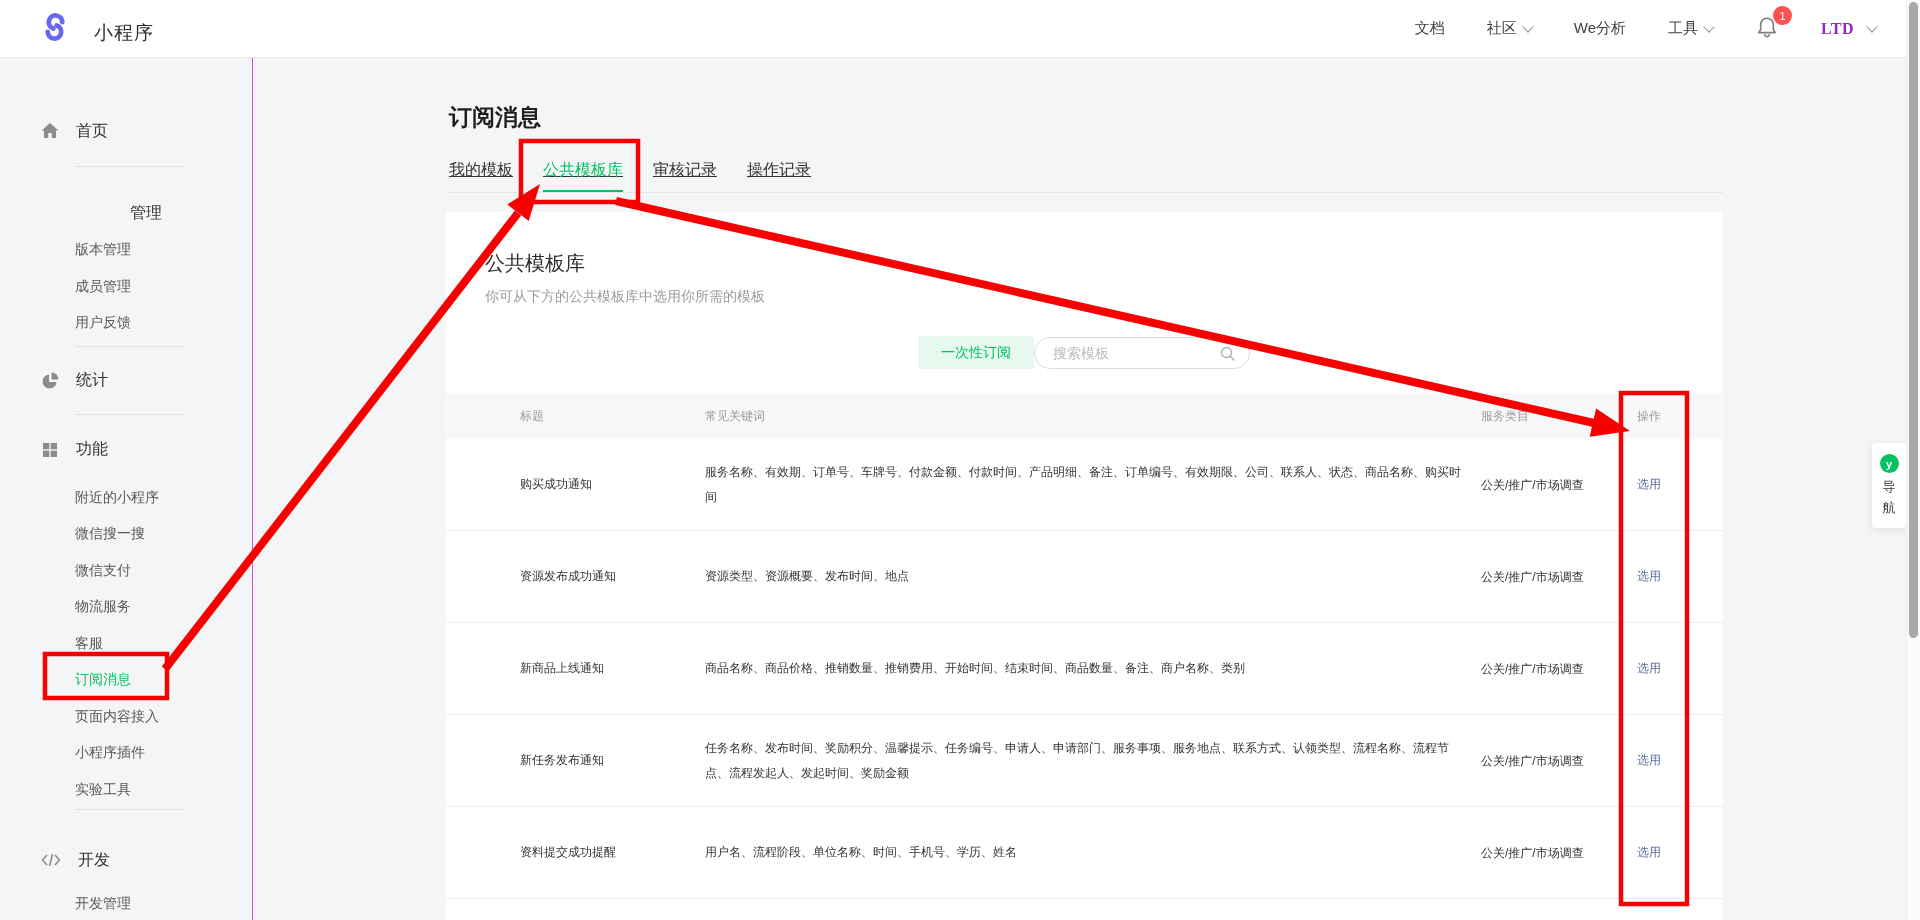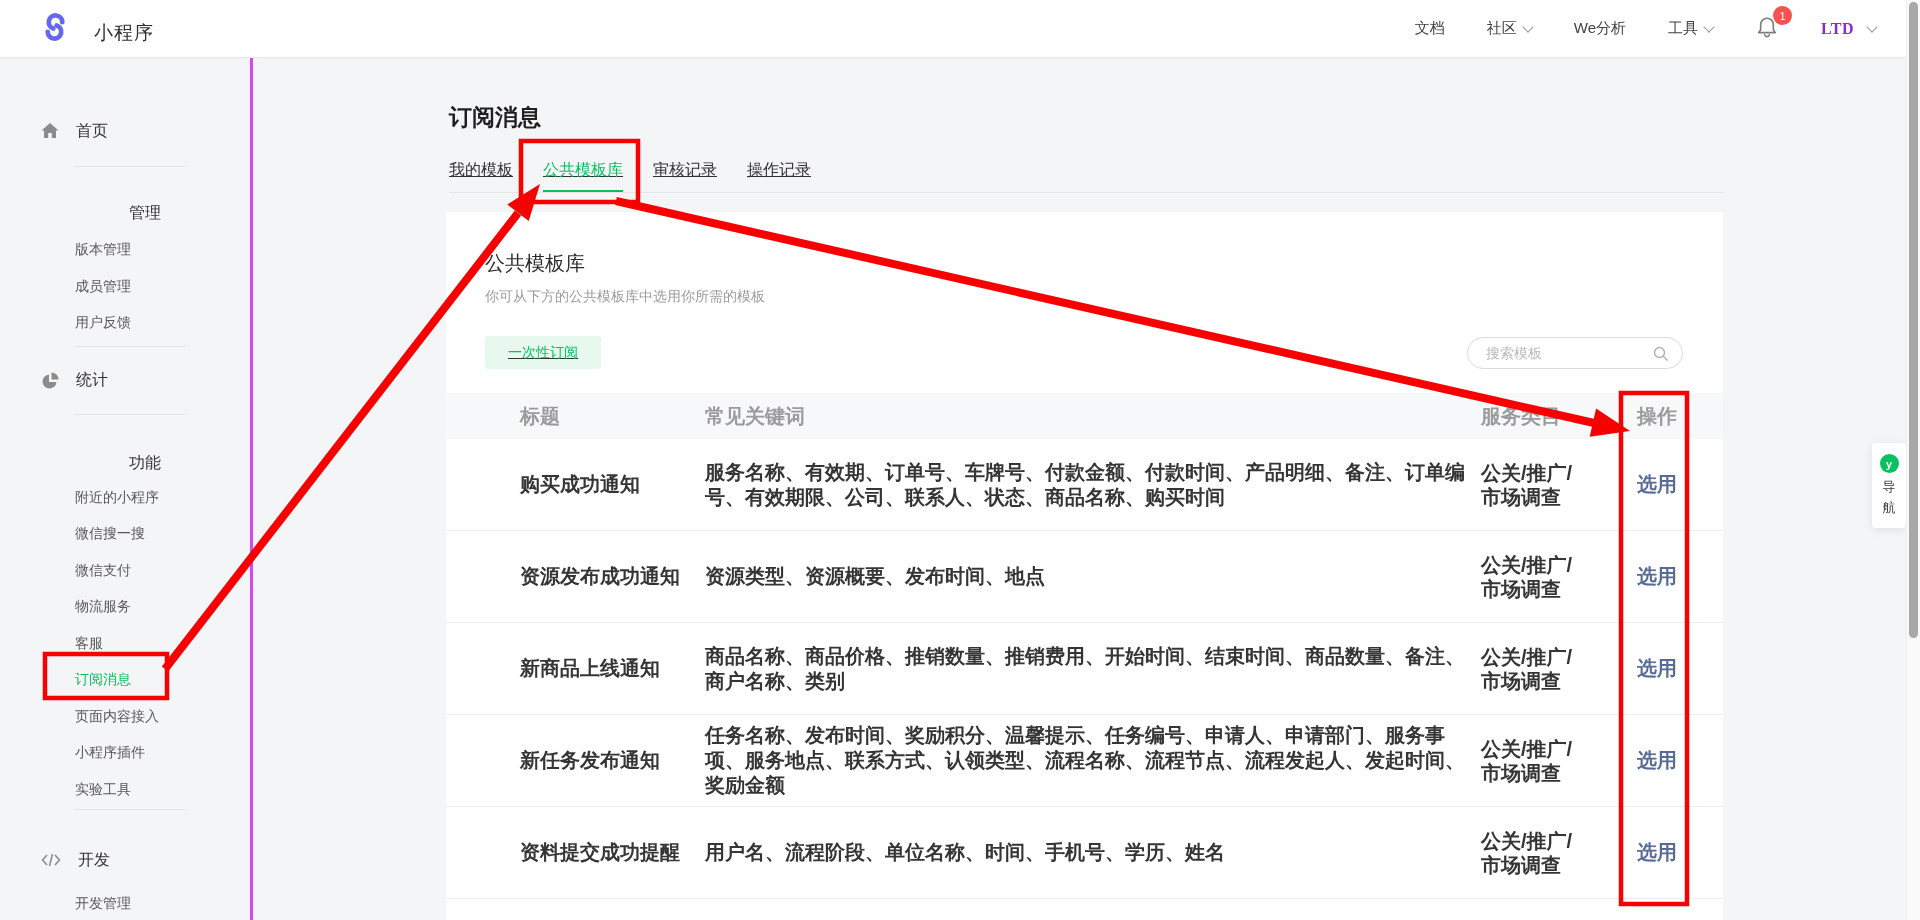--- a/index.html
+++ b/index.html
@@ -27,63 +27,63 @@
     position:absolute; top:-9px; right:-13px; min-width:19px; height:19px; border-radius:10px;
     background:#fa5151; color:#fff; font-size:11px; display:flex; align-items:center;
     justify-content:center; padding:0 5px;
   }
   .ltd { font-weight:700; font-size:16px; color:#8f2bbf; letter-spacing:.5px;
          font-family:"Liberation Serif","DejaVu Serif",serif; }
 
   
   .sidebar {
     position:absolute; top:58px; left:0; width:253px; height:862px;
-    border-right:3px solid #d946ef; padding-top:60px; z-index:5;
+    border-right:1px solid #d946ef; padding-top:60px; z-index:5;
   }
   .side-section { display:flex; align-items:center; gap:16px; padding-left:40px;
                   height:26px; font-size:16px; color:#333; cursor:pointer; }
   .side-sub { padding-left:75px; height:36.5px; display:flex; align-items:center;
               font-size:14px; color:#595959; cursor:pointer; }
   .side-sub.active { color:#07c160; }
   .side-divider { height:1px; background:#e3e3e3; width:110px; margin-left:75px; }
   .d1 { margin-top:22px; } .s-manage { margin-top:20px;flex-direction:column; }
   .sub-first { margin-top:19px; }
   .d2 { margin-top:4px; } .s-stat { margin-top:21px;align-items:center; }
-  .d3 { margin-top:20px; } .s-func { margin-top:22px;flex-direction:column; }
+  .d3 { margin-top:20px; } .s-func { margin-top:22px; }
   .sub-first2 { margin-top:17px; }
   .d4 { margin-top:1px; } .s-dev { margin-top:37px; }
   .sub-first3 { margin-top:13px; }
 
   
   .main { position:absolute; left:254px; top:58px; right:0; bottom:0; }
   .page-title { position:absolute; left:195px; top:44px; font-size:23px; color:#1f1f1f; }
   .tabs { position:absolute; left:195px; top:102px; display:flex; gap:30px;
           font-size:16px; color:#333;text-decoration:underline; }
   .tab { position:relative; padding-bottom:8px; cursor:pointer; }
   .tab.active { color:#07c160; }
   .tab.active::after { content:""; position:absolute; left:0; right:0; bottom:-4px;
                        height:3px; background:#07c160; }
   .tabs-divider { position:absolute; left:195px; top:134px; width:1274px; height:1px; background:#e6e6e6; }
 
   
   .card { position:absolute; left:192px; top:154px; width:1277px; bottom:-40px; background:#fff; }
   .card-head { padding:38px 40px 0 39px; }
   .card-head h2 { font-size:20px; font-weight:400; color:#2b2b2b; }
   .card-head p { margin-top:11px; font-size:14px; color:#9b9b9b; }
-  .toolbar { margin:30px 40px 0 39px; display:flex; justify-content:space-between; align-items:center;text-decoration:underline; }
+  .toolbar { margin:30px 40px 0 39px; display:flex; justify-content:center; align-items:center; }
   .btn-sub { width:116px; height:33px; background:#e7f8ee; color:#07c160; font-size:14px;
              border:none; border-radius:3px; cursor:pointer; }
   .search-box { position:relative; width:216px; height:32px; }
   .search-box input { width:100%; height:100%; border:1px solid #dcdcdc; border-radius:17px;
                       padding:0 38px 0 18px; font-size:14px; color:#333; outline:none; }
   .search-box input::placeholder { color:#b9b9b9; }
   .search-ic { position:absolute; right:14px; top:9px; }
 
   
-  .table { margin-top:24px; font-size:20px;font-weight:bold; }
+  .table { margin-top:24px; font-size:12px; }
   .thead { display:flex; align-items:center; height:46px; background:#f7f8fa; color:#9b9b9b; }
   .trow { display:flex; align-items:center; min-height:92px; border-bottom:1px solid #ededed; color:#353535; }
   .tc1 { width:259px; padding-left:74px; flex-shrink:0; }
   .tc2 { flex:1; padding-right:16px; line-height:25px; }
   .tc3 { width:140px; flex-shrink:0; line-height:24px; word-break:break-all; padding-right:30px; }
   .tc4 { width:102px; padding-left:16px; flex-shrink:0; }
   .link-use { color:#576b95; cursor:pointer; }
 
   
   .float-nav { position:absolute; right:14px; top:443px; width:34px; background:#fff;

